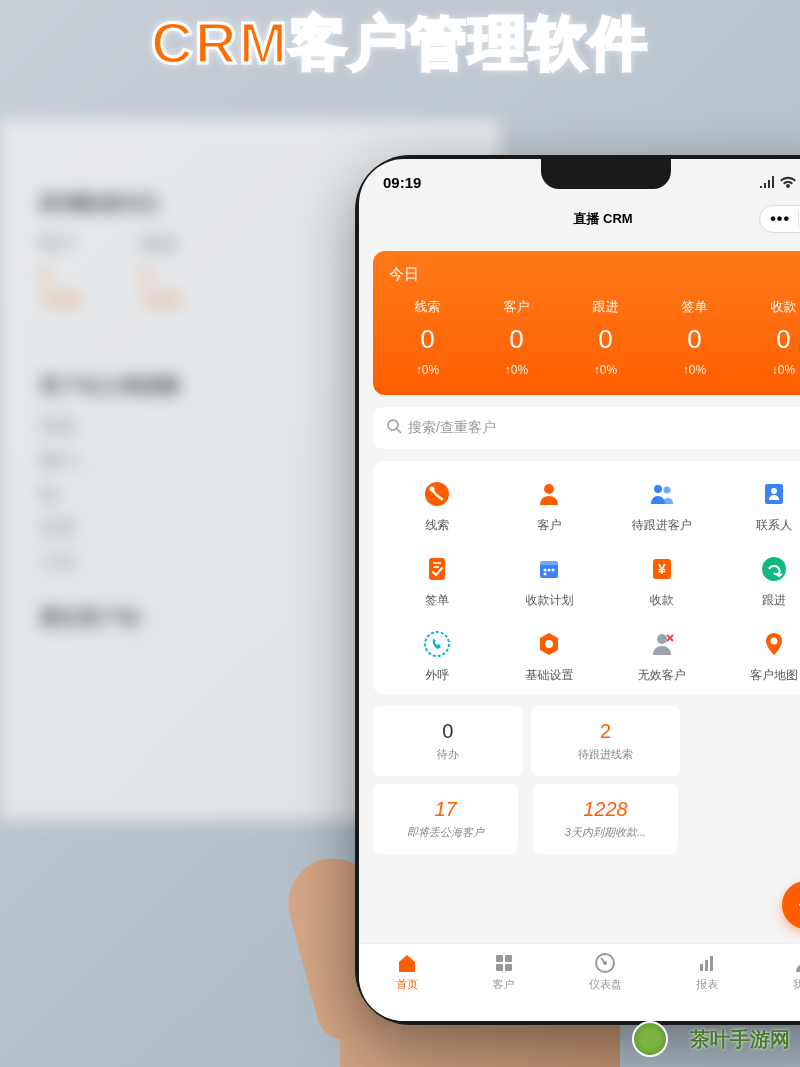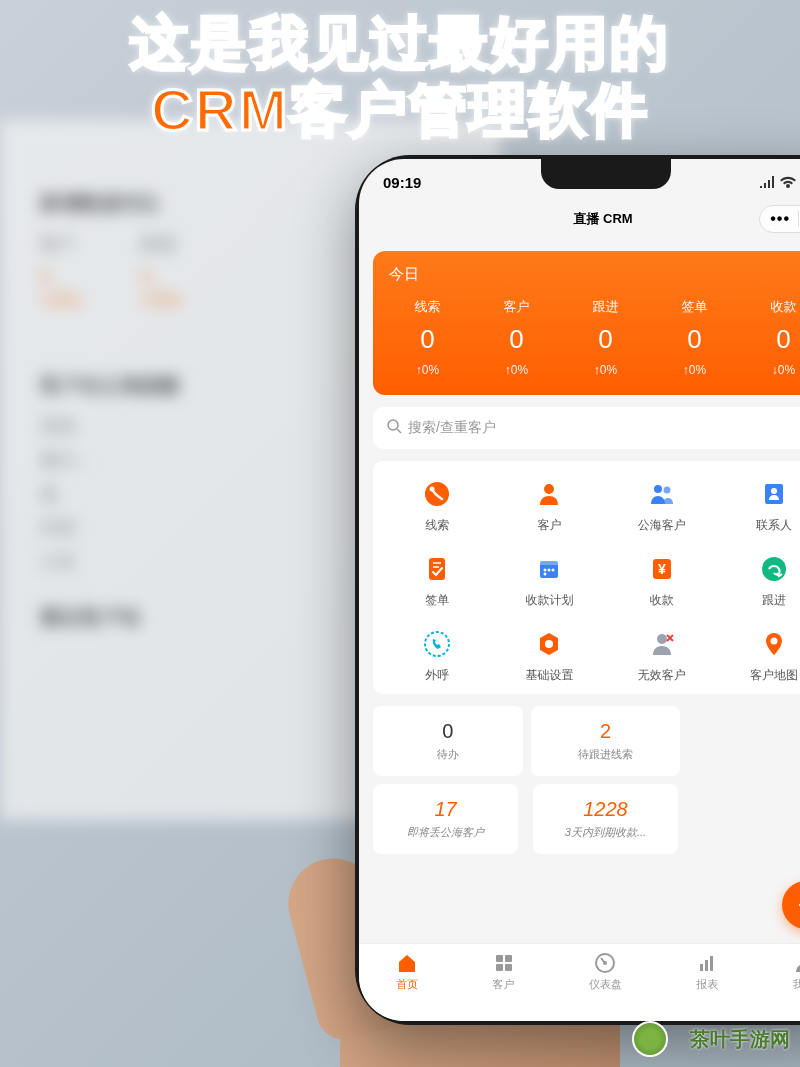--- a/index.html
+++ b/index.html
@@ -328,21 +328,20 @@
   <div class="bg-section">客户在公海提醒</div>
   <div class="bg-label">高优</div>
   <div class="bg-label">最大...</div>
   <div class="bg-label">低</div>
   <div class="bg-label">外贸</div>
   <div class="bg-label">小本</div>
   <div class="bg-section">最近客户动</div>
 </div>
 
 <div class="overlay-title">
-  <div>这是我见过最好用的</div>
   <div>CRM客户管理软件</div>
 </div>
 
 <div class="hand">
   <div class="palm"></div>
   <div class="thumb"></div>
 </div>
 
 <div class="phone">
   <div class="phone-inner">
@@ -446,21 +445,21 @@
           </div>
           <div class="app-item">
     <div class="app-icon">
               <svg width="30" height="30" viewBox="0 0 30 30">
                 <circle cx="11" cy="10" r="4" fill="#3b82f6"></circle>
                 <circle cx="20" cy="11" r="3.5" fill="#3b82f6" opacity="0.7"></circle>
                 <path d="M4 25c0-5 3-8 7-8s7 3 7 8z" fill="#3b82f6"></path>
                 <path d="M16 25c0-4 2-6 5-6s5 2 5 6z" fill="#3b82f6" opacity="0.7"></path>
               </svg>
             </div>
-    <div class="app-label">公海客户</div>
+    <div class="app-label">待跟进客户</div>
           </div>
           <div class="app-item">
     <div class="app-icon">
               <svg width="30" height="30" viewBox="0 0 30 30">
                 <rect x="6" y="5" width="18" height="20" rx="2" fill="#3b82f6"></rect>
                 <circle cx="15" cy="12" r="3" fill="white"></circle>
                 <path d="M10 21c0-3 2-5 5-5s5 2 5 5z" fill="white"></path>
               </svg>
             </div>
     <div class="app-label">联系人</div>

